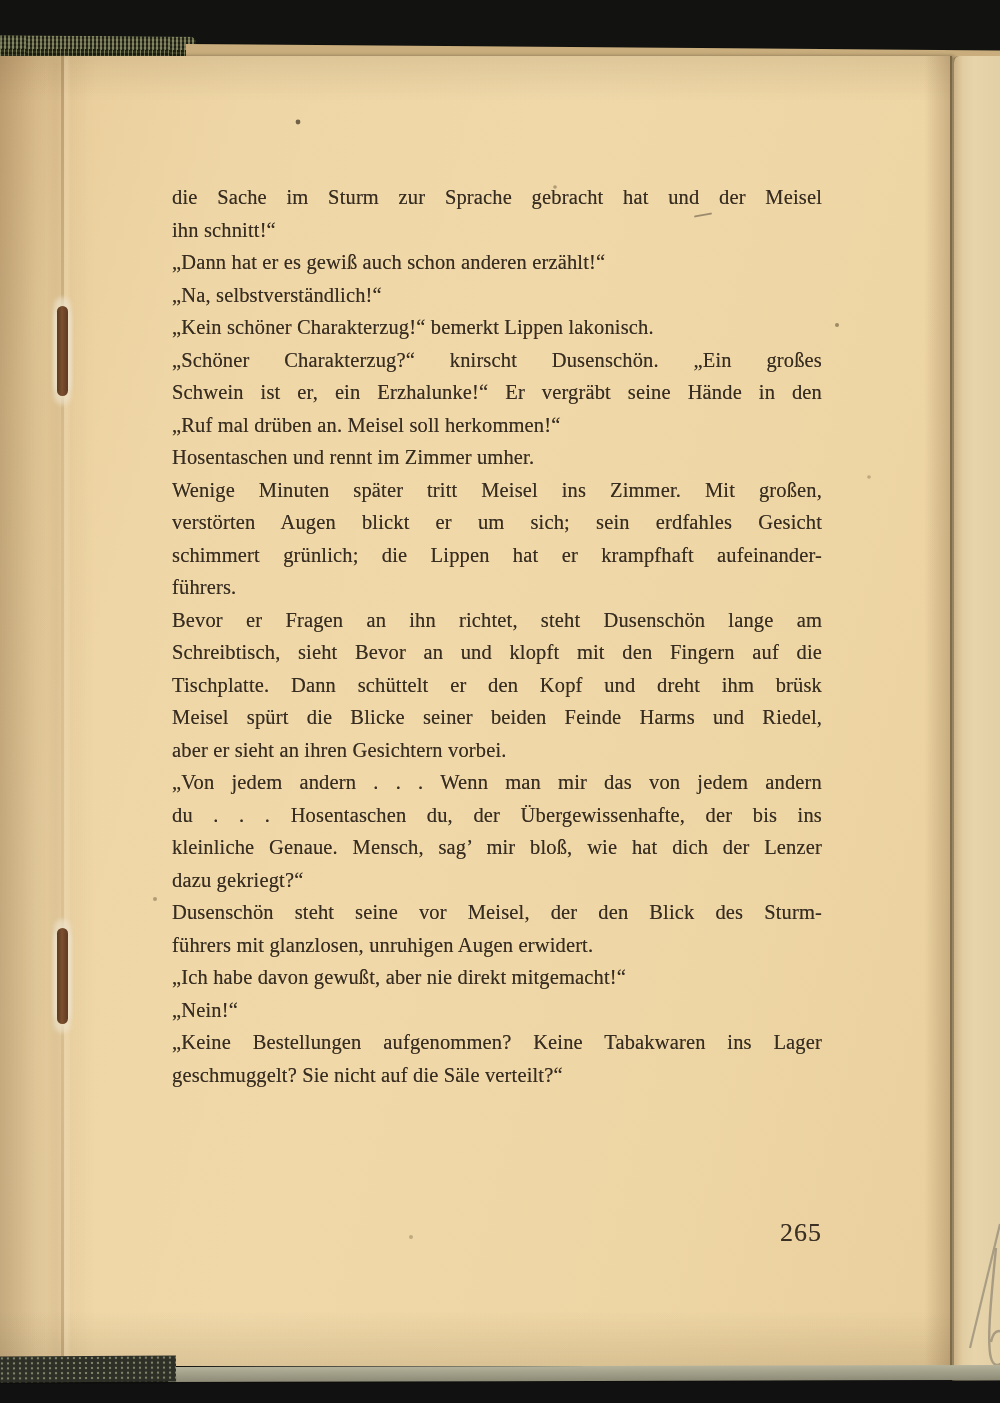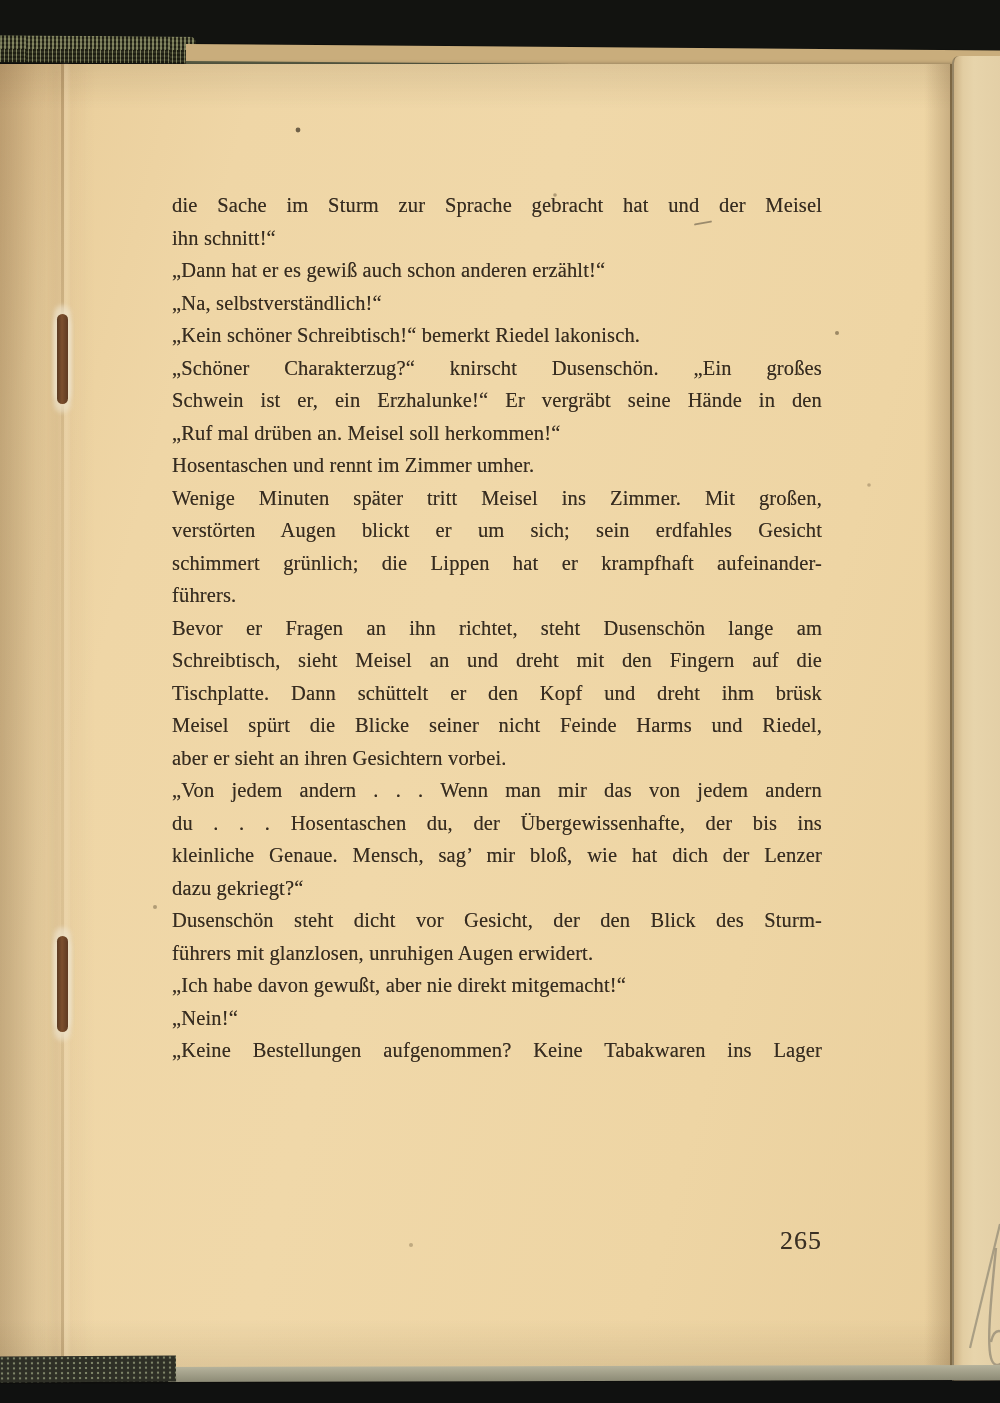--- a/index.html
+++ b/index.html
@@ -15,21 +15,21 @@
   .cloth-top{left:0;top:36px;width:196px;height:27px;transform:rotate(0.4deg);border-radius:0 6px 4px 0;}
   .cloth-bottom{left:0;top:1356px;width:176px;height:26px;background-color:#2e2f26;
     background-image:radial-gradient(circle at 2px 2px,#7e8468 1.1px,transparent 1.6px);background-size:6px 5px;transform:rotate(-0.3deg);}
   
   .block-top{position:absolute;left:186px;top:44px;width:820px;height:17px;background:#c9ad7c;
     border-bottom:3px solid #5c5f46;transform:rotate(0.45deg);transform-origin:left top;}
   
   .block-bottom{position:absolute;left:168px;top:1366px;width:840px;height:15px;
     background:linear-gradient(180deg,#b5b29b,#8d8b76);transform:rotate(-0.15deg);}
   
-  .page{position:absolute;left:0;top:64px;width:950px;height:1310px;
+  .page{position:absolute;left:0;top:56px;width:950px;height:1310px;
     background:
       linear-gradient(270deg,rgba(118,88,52,.30),rgba(118,88,52,0) 26px),
       linear-gradient(90deg,rgba(105,75,40,.32),rgba(105,75,40,.12) 36px,rgba(105,75,40,0) 95px),
       linear-gradient(180deg,rgba(90,70,40,.12),rgba(90,70,40,0) 45px,rgba(90,70,40,0) 1255px,rgba(90,70,40,.14)),
       linear-gradient(105deg,#e2c290 0%,#ebd09e 8%,#efd6a6 20%,#f0d8a9 45%,#eed5a4 75%,#e9cf9d 100%);
     border-right:2px solid rgba(96,78,48,.65);
     box-shadow:2px 0 4px rgba(0,0,0,.35);}
   
   .fold{position:absolute;left:61px;top:0;width:3px;height:100%;
     background:linear-gradient(180deg,rgba(120,90,50,.35),rgba(120,90,50,.12) 30%,rgba(120,90,50,.10) 70%,rgba(120,90,50,.3));
@@ -77,43 +77,44 @@
     <div class="stitch stitch-1"></div>
     <div class="stitch stitch-2"></div>
     <div class="speck"></div>
     <div class="pencil-dash"></div>
 
     <div class="text-block">
         <div class="line j">die Sache im Sturm zur Sprache gebracht hat und der Meisel</div>
         <div class="line">ihn schnitt!“</div>
         <div class="line">„Dann hat er es gewiß auch schon anderen erzählt!“</div>
         <div class="line">„Na, selbstverständlich!“</div>
-        <div class="line">„Kein schöner Schreibtisch!“ bemerkt Riedel lakonisch.</div>
+        <div class="line">„Kein schöner Charakterzug!“ bemerkt Lippen lakonisch.</div>
         <div class="line j">„Schöner Charakterzug?“ knirscht Dusenschön. „Ein großes</div>
         <div class="line j">Schwein ist er, ein Erzhalunke!“ Er vergräbt seine Hände in den</div>
         <div class="line">„Ruf mal drüben an. Meisel soll herkommen!“</div>
         <div class="line">Hosentaschen und rennt im Zimmer umher.</div>
         <div class="line j">Wenige Minuten später tritt Meisel ins Zimmer. Mit großen,</div>
         <div class="line j">verstörten Augen blickt er um sich; sein erdfahles Gesicht</div>
         <div class="line j">schimmert grünlich; die Lippen hat er krampfhaft aufeinander-</div>
         <div class="line">führers.</div>
         <div class="line j">Bevor er Fragen an ihn richtet, steht Dusenschön lange am</div>
-        <div class="line j">Schreibtisch, sieht Meisel an und dreht mit den Fingern auf die</div>
+        <div class="line j">Schreibtisch, sieht Bevor an und klopft mit den Fingern auf die</div>
         <div class="line j">Tischplatte. Dann schüttelt er den Kopf und dreht ihm brüsk</div>
-        <div class="line j">Meisel spürt die Blicke seiner nicht Feinde Harms und Riedel,</div>
+        <div class="line j">Meisel spürt die Blicke seiner beiden Feinde Harms und Riedel,</div>
         <div class="line">aber er sieht an ihren Gesichtern vorbei.</div>
         <div class="line j">„Von jedem andern . . . Wenn man mir das von jedem andern</div>
         <div class="line j">du . . . Hosentaschen du, der Übergewissenhafte, der bis ins</div>
         <div class="line j">kleinliche Genaue. Mensch, sag’ mir bloß, wie hat dich der Lenzer</div>
         <div class="line">dazu gekriegt?“</div>
-        <div class="line j">Dusenschön steht dicht vor Gesicht, der den Blick des Sturm-</div>
+        <div class="line j">Dusenschön steht seine vor Meisel, der den Blick des Sturm-</div>
         <div class="line">führers mit glanzlosen, unruhigen Augen erwidert.</div>
         <div class="line">„Ich habe davon gewußt, aber nie direkt mitgemacht!“</div>
         <div class="line">„Nein!“</div>
         <div class="line j">„Keine Bestellungen aufgenommen? Keine Tabakwaren ins Lager</div>
+        <div class="line">geschmuggelt? Sie nicht auf die Säle verteilt?“</div>
       </div>
 
     <div class="page-number">265</div>
   </div>
 
   <div class="next-page">
     <svg width="48" height="1332" viewBox="0 0 48 1332">
       <path d="M 46 1168 L 16 1292" stroke="#8f8774" stroke-width="2.2" fill="none" opacity="0.7"></path>
       <path d="M 42 1192 C 36 1252 33 1288 37 1302 C 41 1316 54 1308 52 1288 C 50 1270 40 1272 37 1286" stroke="#938a76" stroke-width="2.4" fill="none" opacity="0.75"></path>
     </svg>

